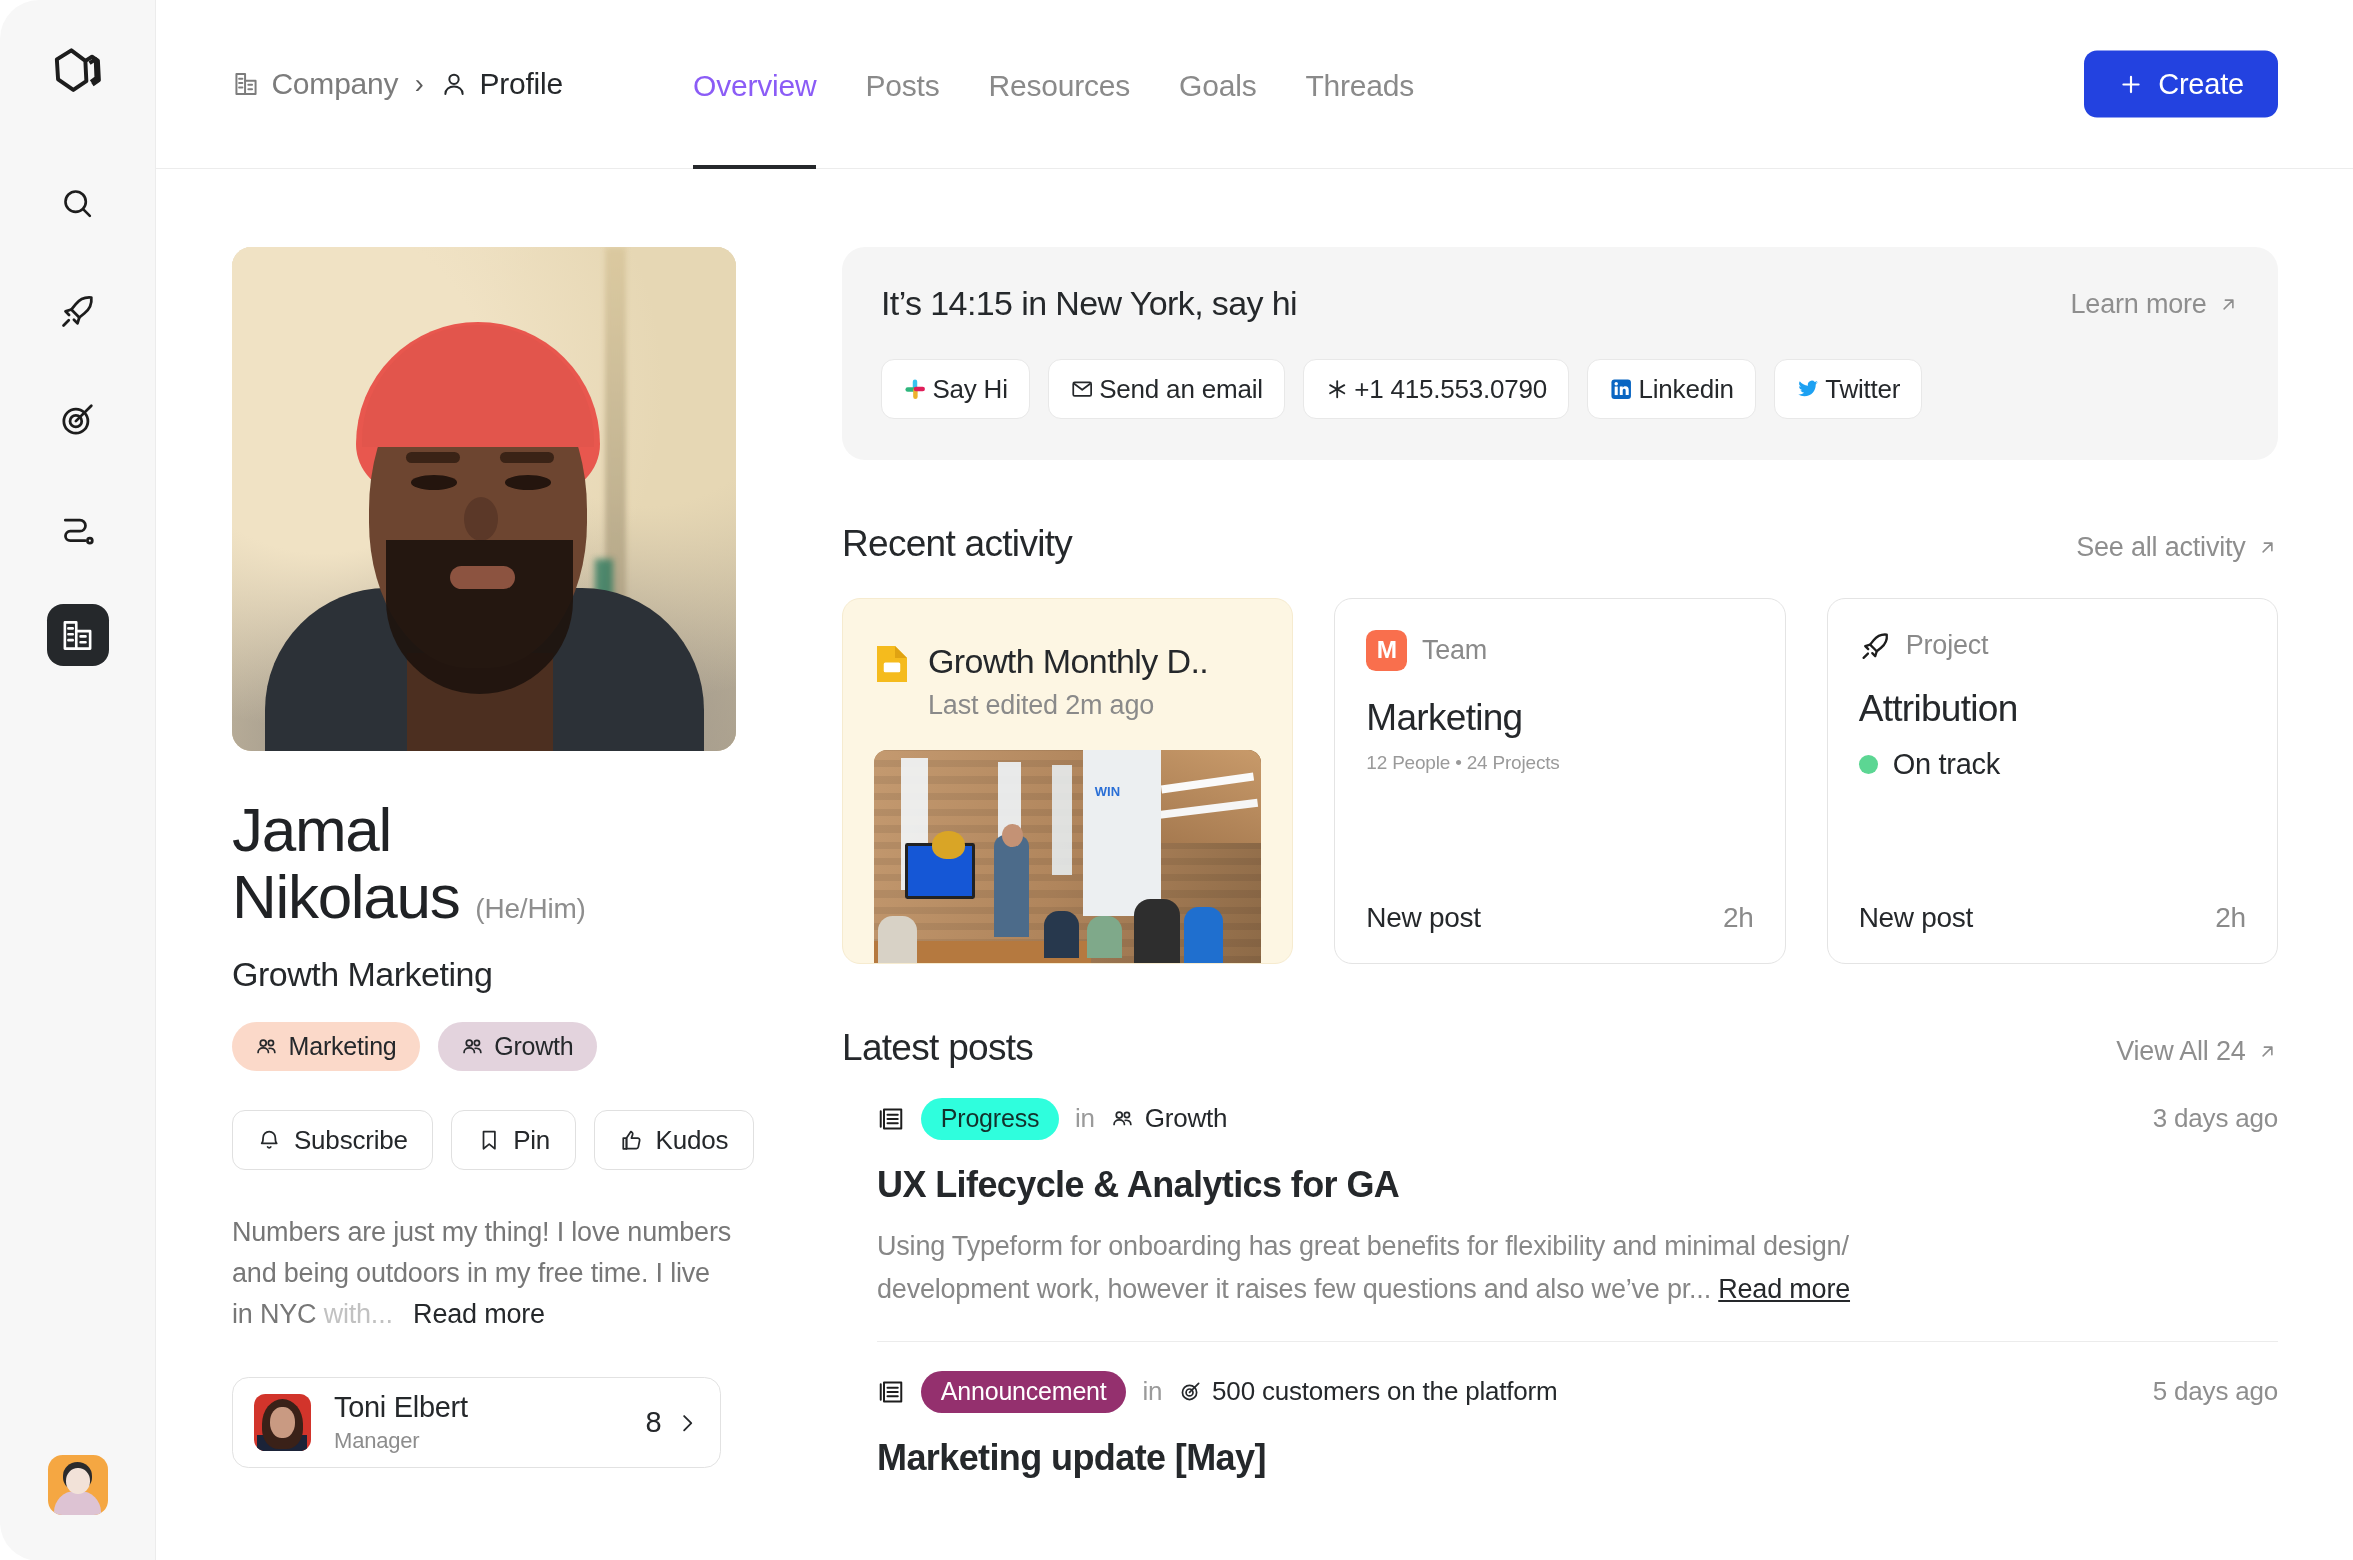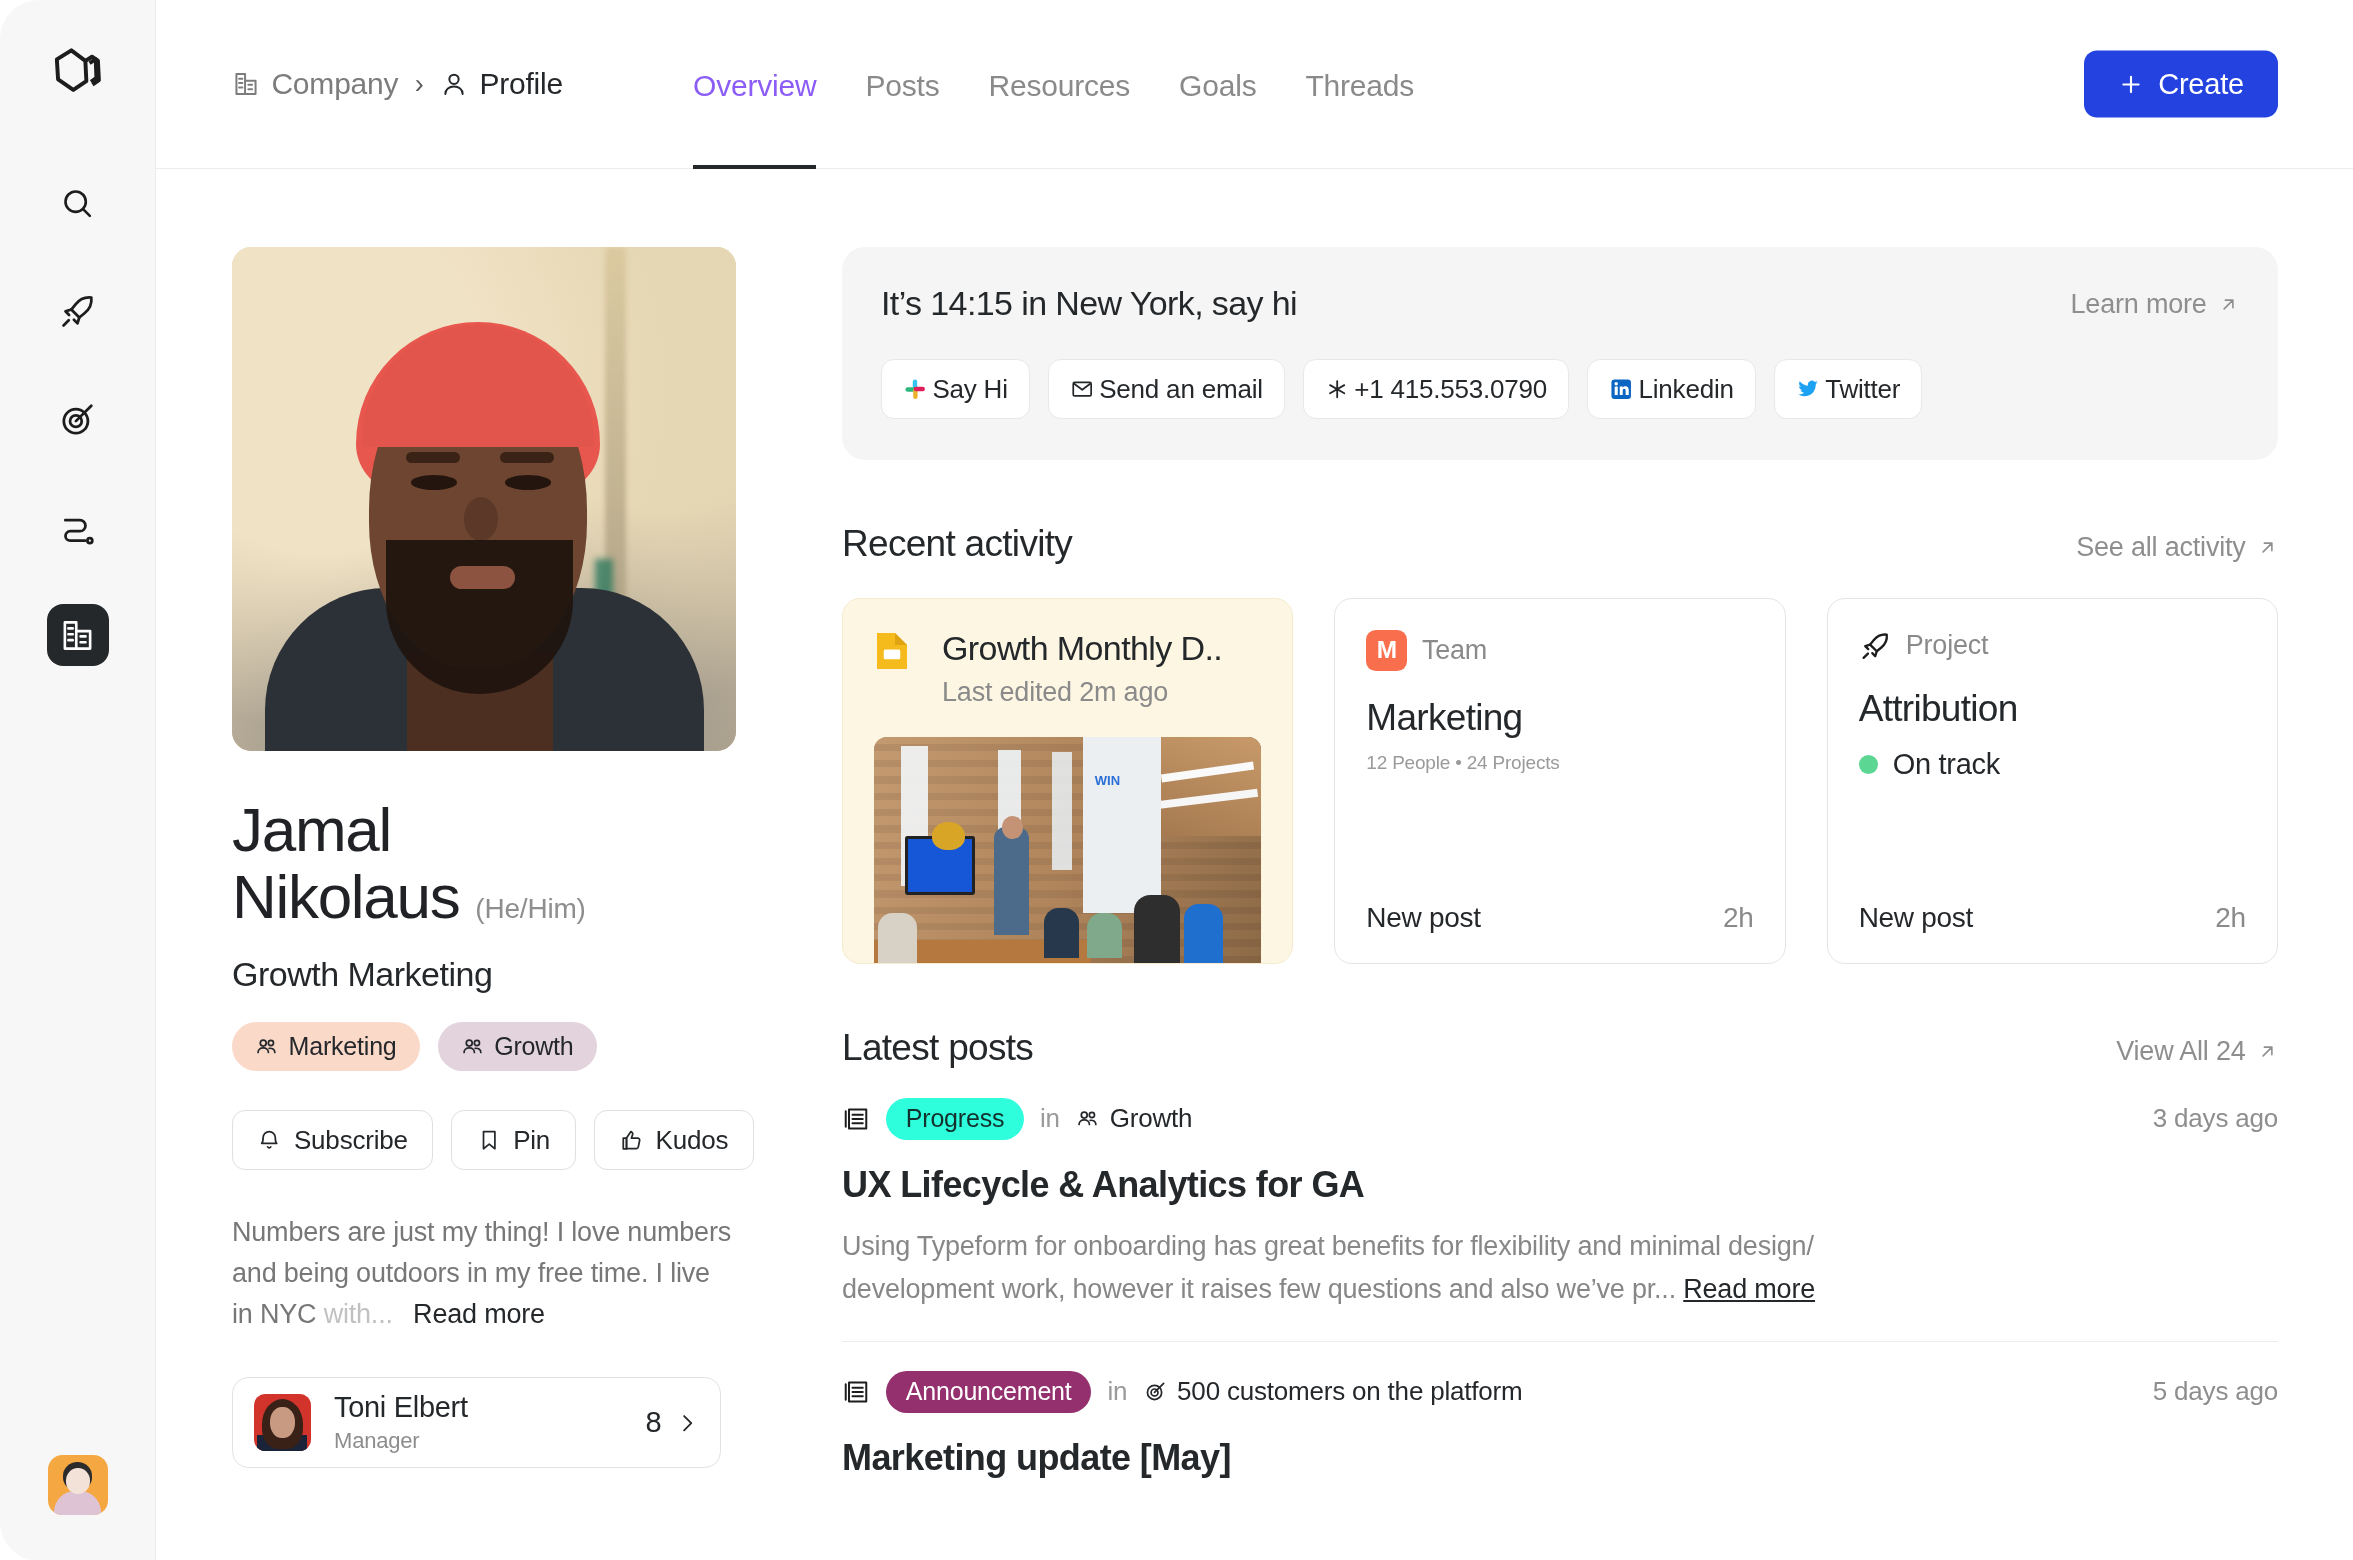--- a/index.html
+++ b/index.html
@@ -200,21 +200,21 @@
 
   .activity-row { display: flex; gap: 41px; margin-top: 32.5px; }
   .act-card {
     flex: 1; height: 366px;
     border: 0.8px solid #e4e4e4; border-radius: 18px;
     padding: 31px 31px 0 31px;
     display: flex; flex-direction: column;
     overflow: hidden; cursor: pointer; position: relative;
   }
   .act-card.doc { background: #fdf6e3; border-color: #f6ebcf; padding-bottom: 0; }
-  .doc-head { display: flex; align-items: flex-start; gap: 32px; }
+  .doc-head { display: flex; align-items: flex-start; gap: 18px; margin-top: 13px; }
   .slides-icon { width: 36px; height: 42px; flex: 0 0 36px; position: relative; }
   .doc-title { font-size: 34px; color: #25282b; letter-spacing: -0.6px; line-height: 1.1; }
   .doc-sub { font-size: 27px; color: #8a8a8a; margin-top: 9.8px; letter-spacing: -0.2px; }
   .doc-thumb {
     margin-top: 29px; flex: 1; border-radius: 13px 13px 0 0; overflow: hidden; position: relative;
     background: linear-gradient(170deg,#b48b63 0%, #a87f56 40%, #7e5f40 100%);
   }
   .dt-wall { position:absolute; inset:0; background:
       repeating-linear-gradient(0deg, rgba(0,0,0,.07) 0 7.3px, transparent 7.3px 16.3px),
       linear-gradient(110deg,#c49a70 0%, #b0855c 50%, #8d6a47 100%); }
@@ -251,21 +251,21 @@
   .status-dot { width: 19.5px; height: 19.5px; border-radius: 50%; background: #5cd693; }
   .status-text { font-size: 29px; color: #25282b; letter-spacing: -0.3px; }
   .card-footer {
     margin-top: auto; padding-bottom: 29px;
     display: flex; justify-content: space-between; align-items: center;
   }
   .cf-label { font-size: 28px; color: #25282b; letter-spacing: -0.3px; }
   .cf-time { font-size: 28px; color: #8a8a8a; letter-spacing: -0.2px; }
 
   
-  .post { padding-top: 29px; }
+  .post { padding-top: 29px; margin-left: 35px; }
   .post + .post { border-top: 0.8px solid #ececec; margin-top: 31px; }
   .post-head { display: flex; align-items: center; gap: 16.3px; position: relative; }
   .post-badge {
     border-radius: 812px; height: 42px; padding: 0 19.5px;
     display: flex; align-items: center;
     font-size: 25px; letter-spacing: -0.2px;
   }
   .post-in { font-size: 26px; color: #9a9a9a; letter-spacing: -0.2px; }
   .post-ctx { display: flex; align-items: center; gap: 10.6px; font-size: 26px; color: #25282b; letter-spacing: -0.2px; }
   .post-date { position: absolute; right: 0; font-size: 26px; color: #8e8e8e; letter-spacing: -0.2px; }

